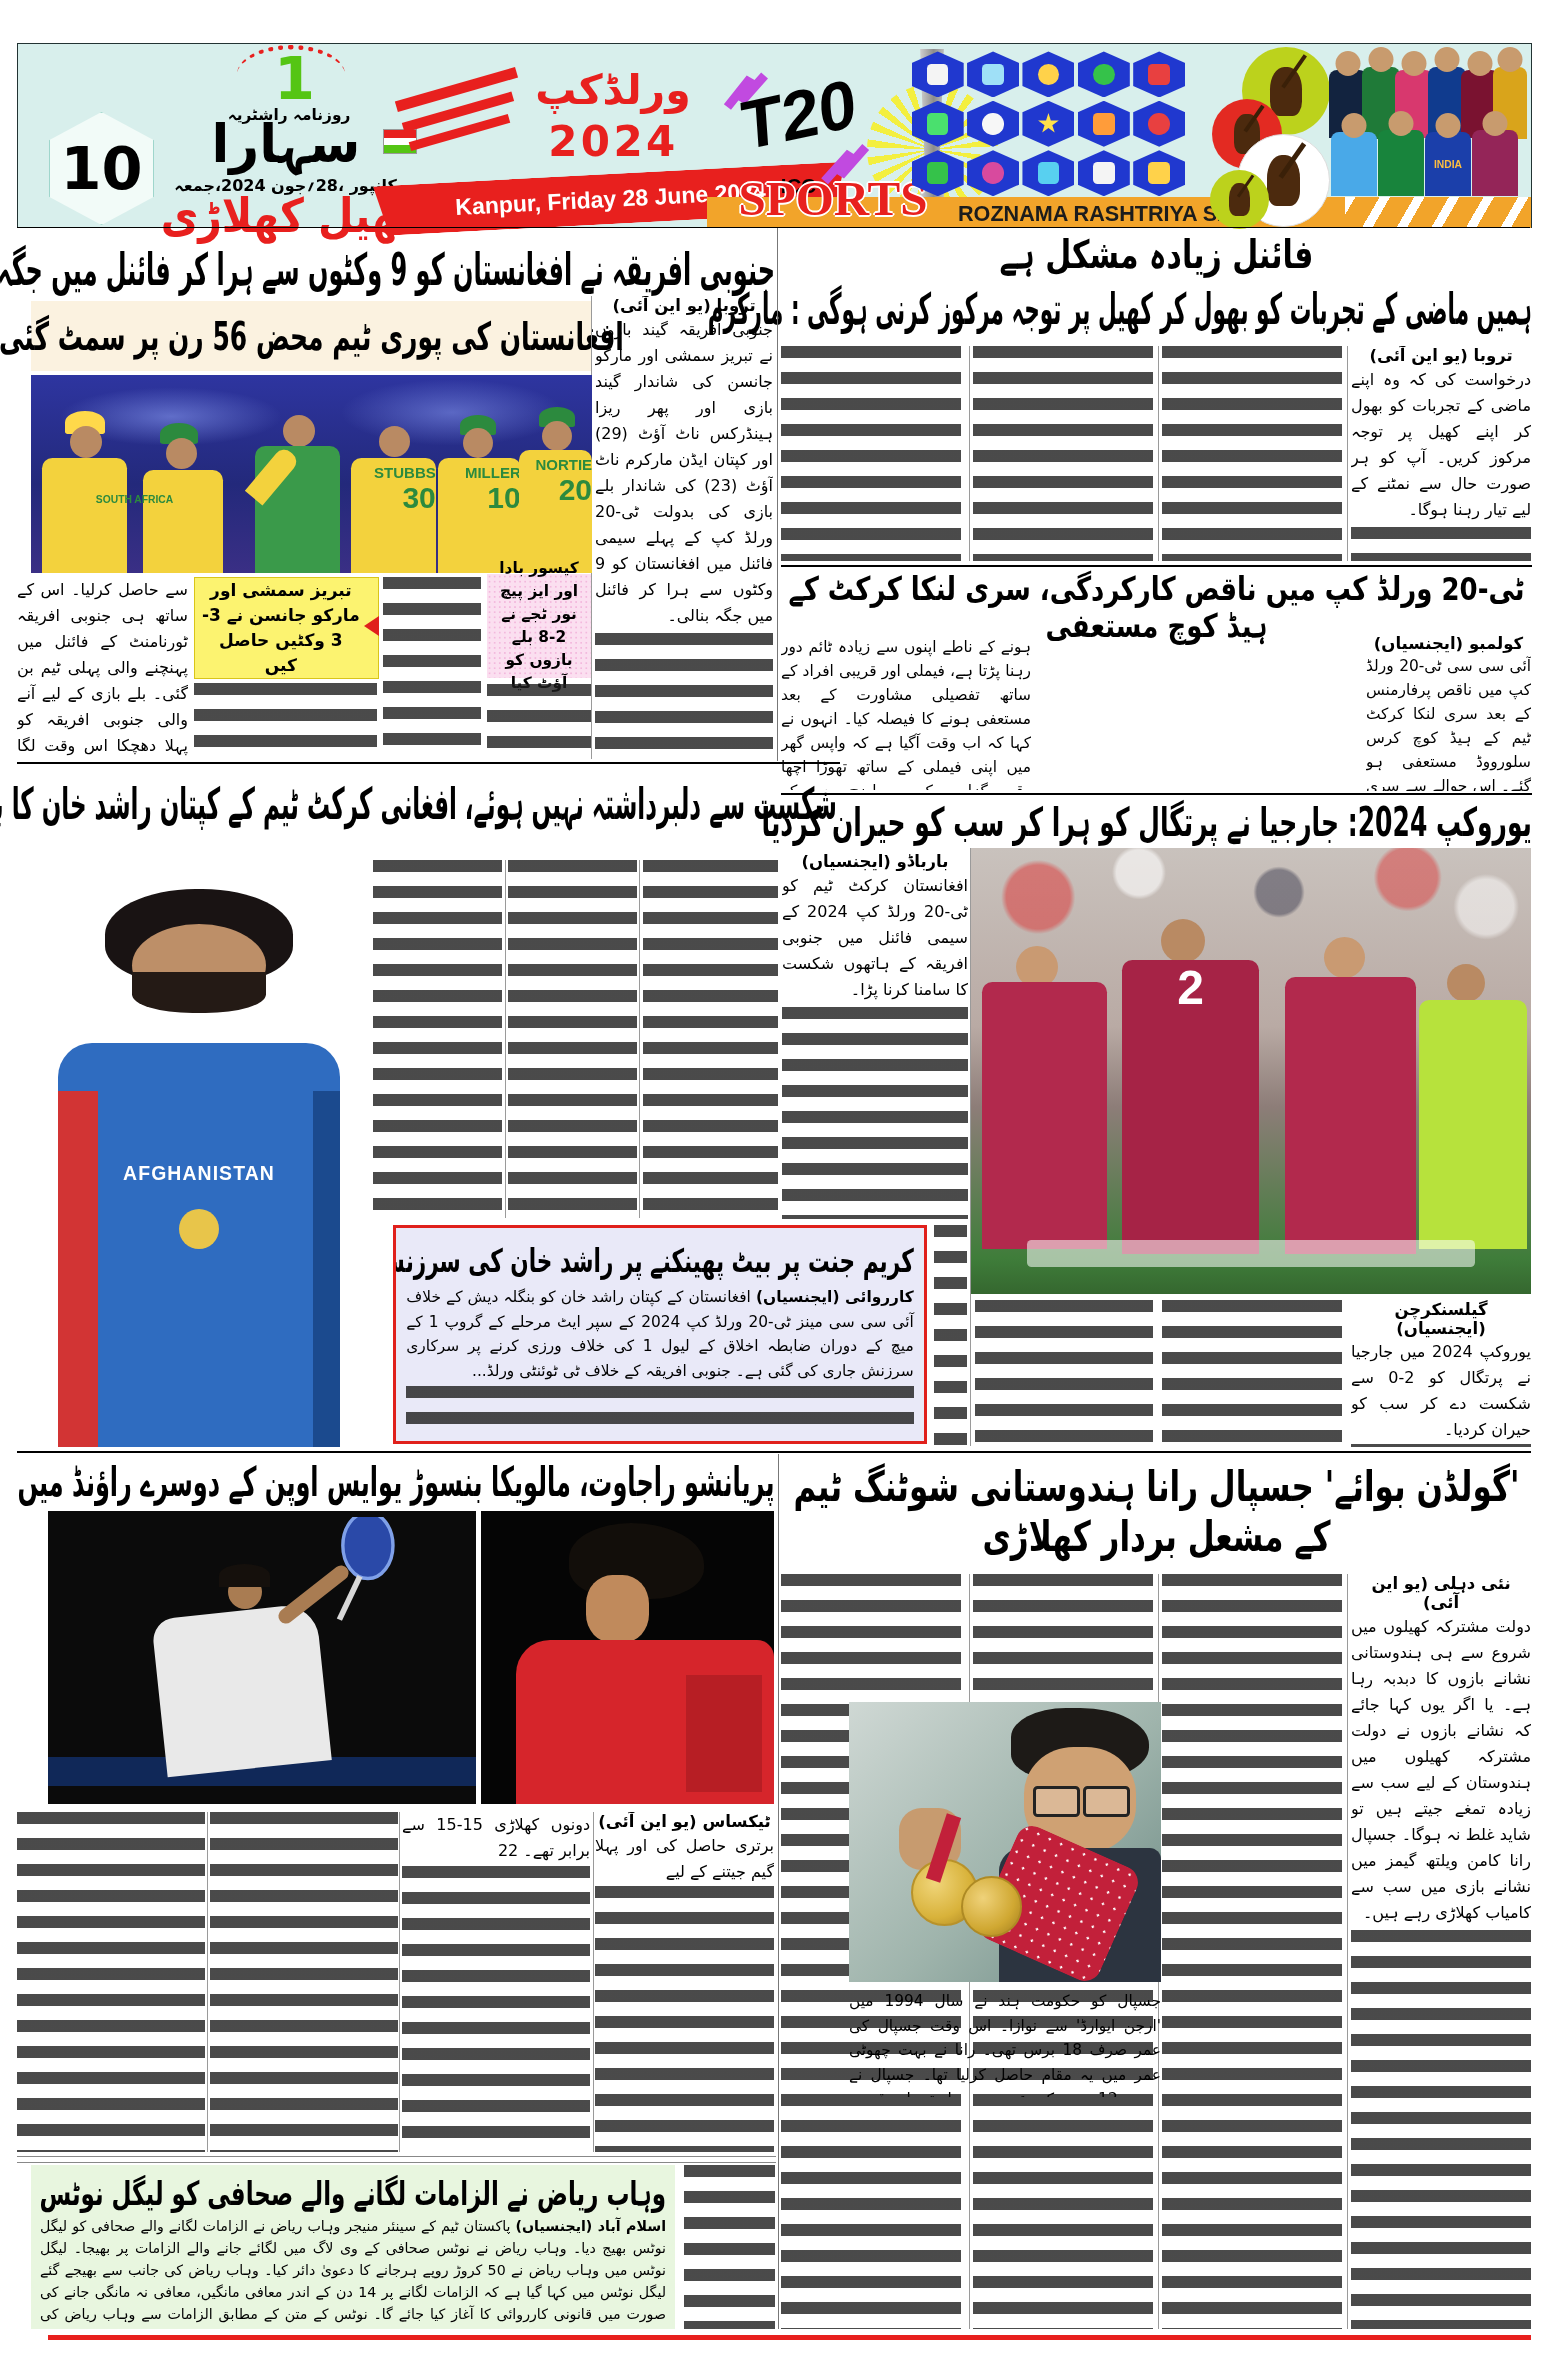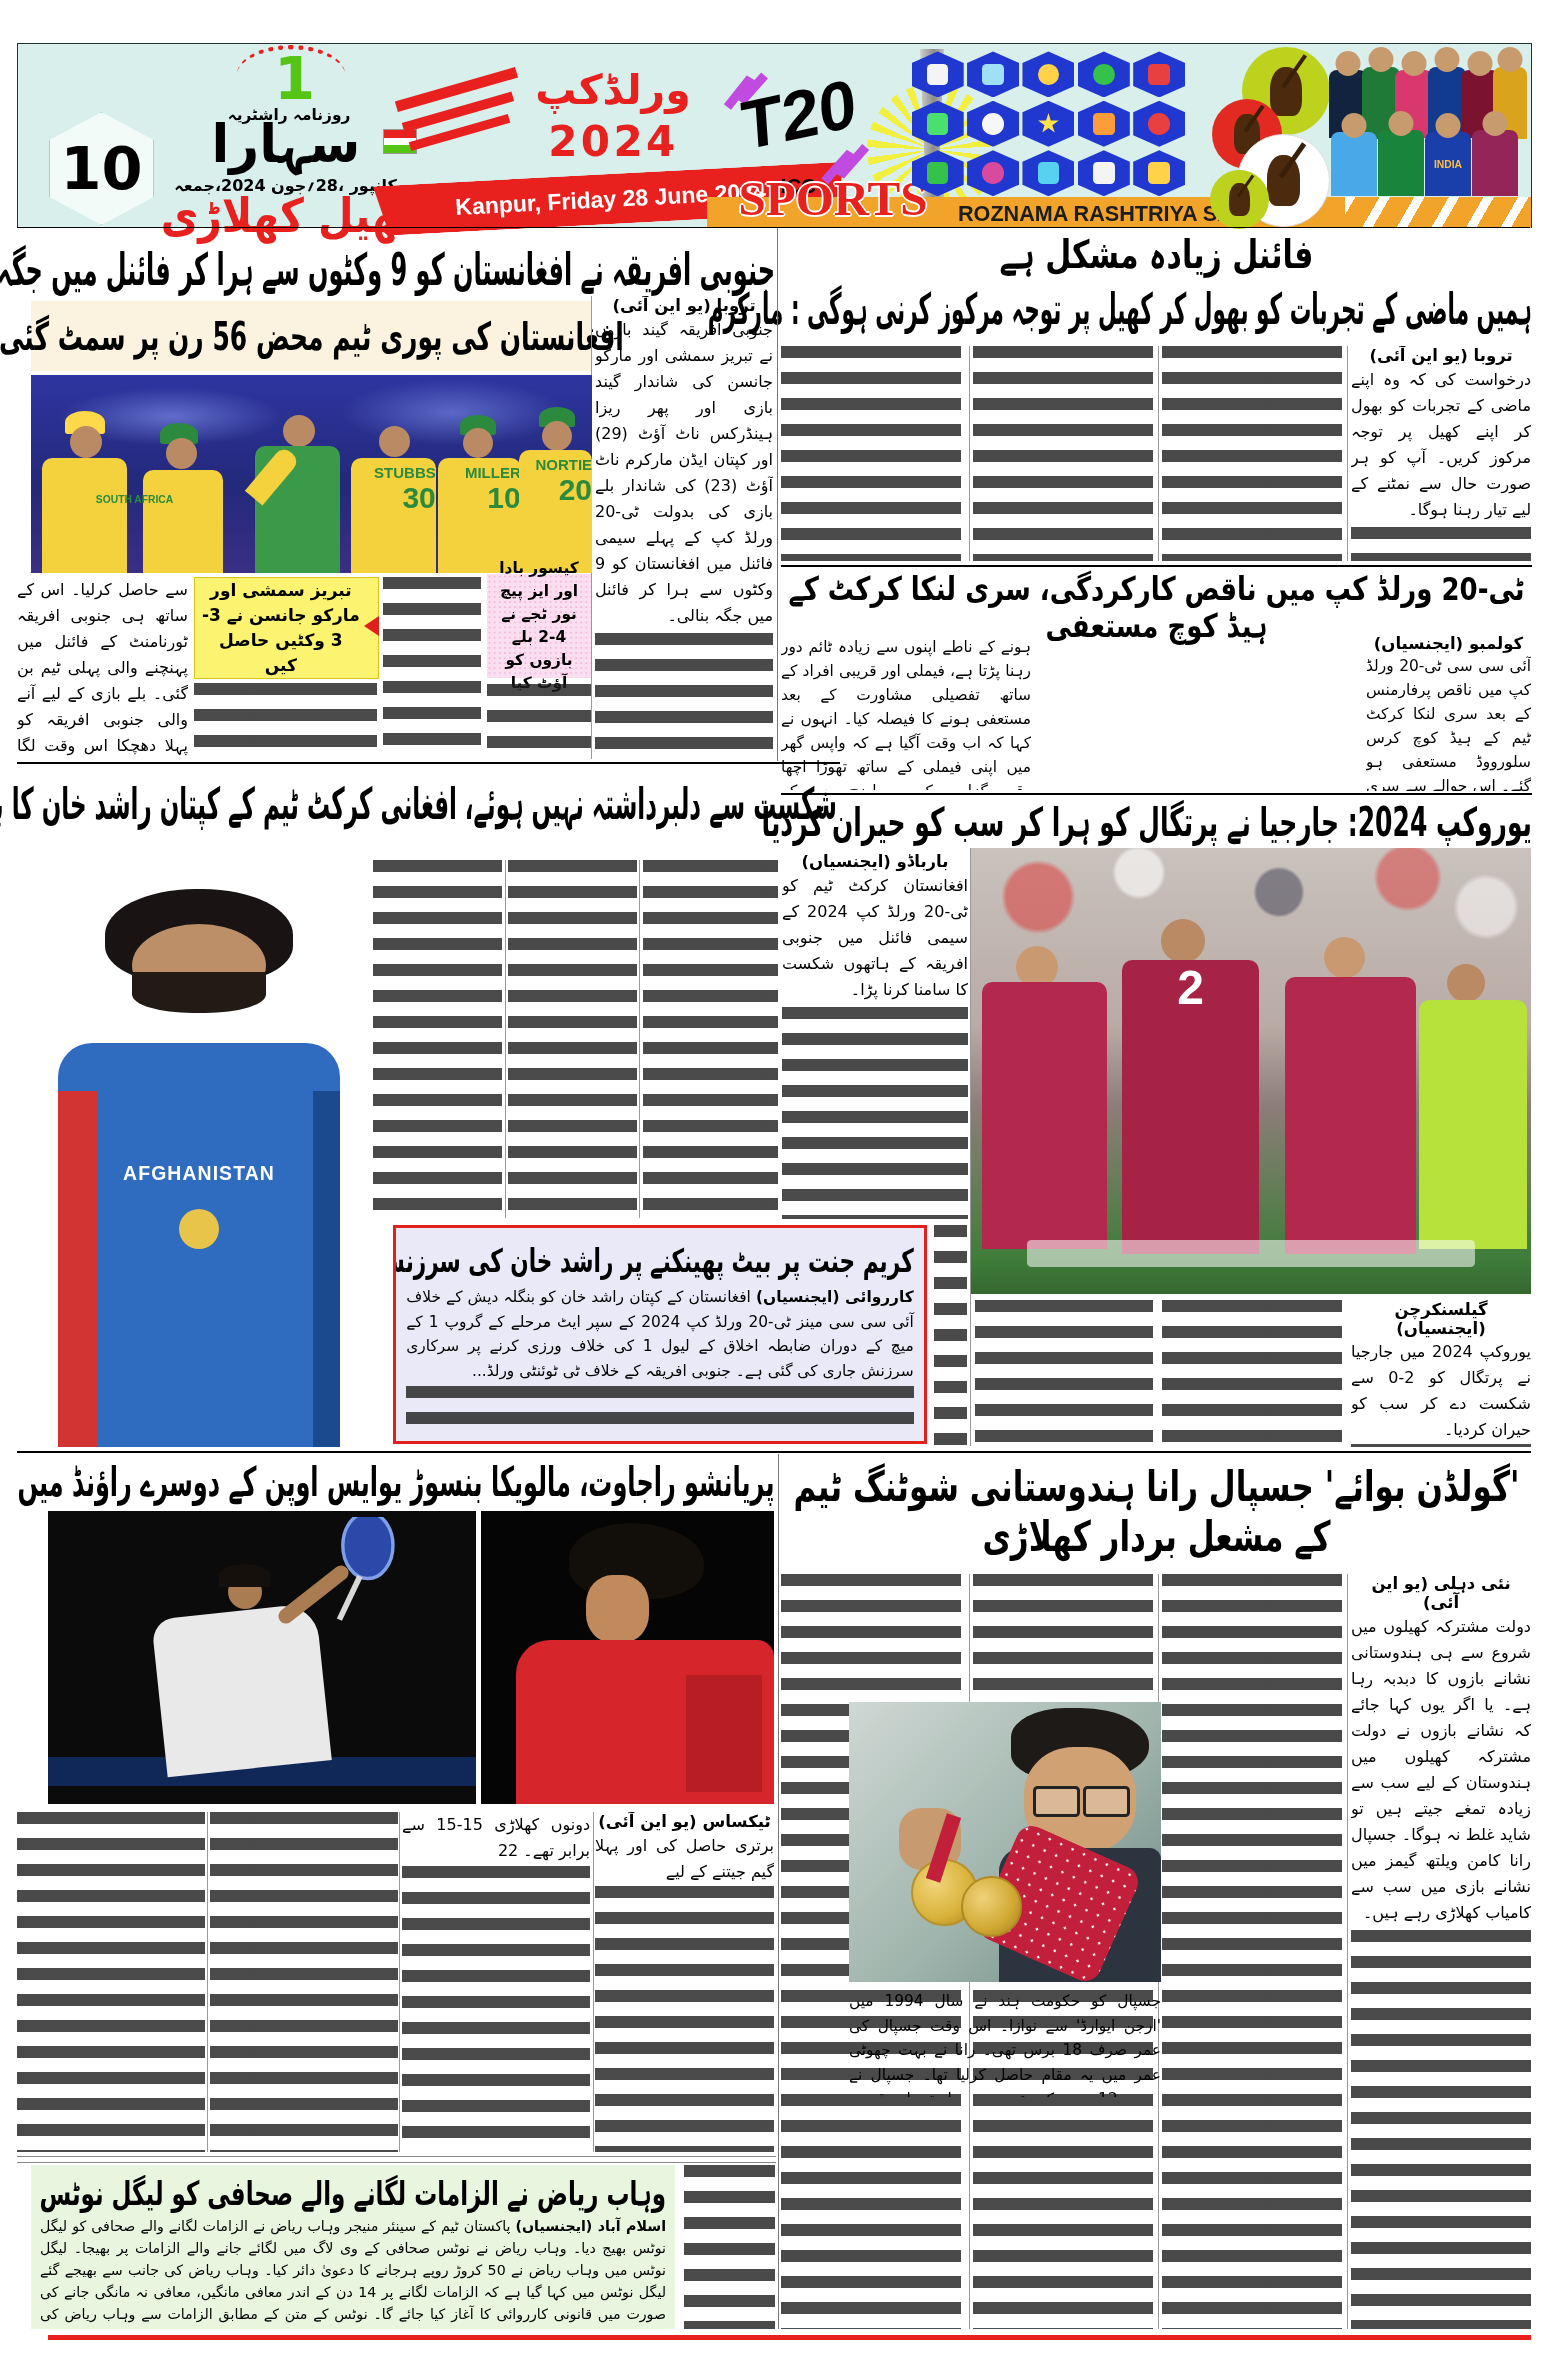--- a/index.html
+++ b/index.html
@@ -217,21 +217,21 @@
   </div>
 
   <div class="c body urdu" style="left:17px;top:577px;width:171px;height:181px;overflow:hidden;">سے حاصل کرلیا۔ اس کے ساتھ ہی جنوبی افریقہ ٹورنامنٹ کے فائنل میں پہنچنے والی پہلی ٹیم بن گئی۔ بلے بازی کے لیے آنے والی جنوبی افریقہ کو پہلا دھچکا اس وقت لگا جب فضل الحق فاروقی نے...</div>
   <div class="c capY" style="left:194px;top:577px;width:183px;height:100px;display:flex;align-items:center;">
     <span style="position:absolute;right:-1.1px;top:38%;width:0;height:0;border-top:10.3px solid transparent;border-bottom:10.3px solid transparent;border-right:15px solid #e0201c;"></span>
     <span class="urdu" style="font-weight:700;font-size:17px;line-height:25px;text-align:center;padding:0 17px 0 5.7px;">تبریز سمشی اور مارکو جانسن نے 3-3 وکٹیں حاصل کیں</span>
   </div>
   <div class="c fill" style="left:194px;top:683px;width:183px;height:75px;"></div>
   <div class="c fill" style="left:383px;top:577px;width:98px;height:181px;"></div>
   <div class="c capP" style="left:487px;top:574px;width:104px;height:104px;display:flex;align-items:center;">
-    <span class="urdu" style="font-weight:700;font-size:15.4px;line-height:23px;text-align:center;padding:0 4.6px;">کیسور بادا اور ایز پیچ نور ٹجے نے 4-2 بلے بازوں کو آؤٹ کیا</span>
+    <span class="urdu" style="font-weight:700;font-size:15.4px;line-height:23px;text-align:center;padding:0 4.6px;">کیسور بادا اور ایز پیچ نور ٹجے نے 2-8 بلے بازوں کو آؤٹ کیا</span>
   </div>
   <div class="c fill" style="left:487px;top:684px;width:104px;height:74px;"></div>
 
   <div class="c urdu hl nowrap" style="left:781px;top:232px;width:751px;font-size:30px;transform:scaleY(1.3);transform-origin:top;">فائنل زیادہ مشکل ہے</div>
   <div class="c urdu hl nowrap" style="left:781px;top:284px;width:751px;font-size:21.6px;transform:scaleY(2.0);transform-origin:top;">ہمیں ماضی کے تجربات کو بھول کر کھیل پر توجہ مرکوز کرنی ہوگی : مارکرم</div>
 
   <div class="c tcol" style="left:1351px;top:346px;width:180px;height:215px;">
     <span class="byline">تروبا (یو این آئی)</span>
     <p class="body urdu" style="margin:2.3px 0 3.4px;">درخواست کی کہ وہ اپنے ماضی کے تجربات کو بھول کر اپنے کھیل پر توجہ مرکوز کریں۔ آپ کو ہر صورت حال سے نمٹنے کے لیے تیار رہنا ہوگا۔</p>
     <div class="fill grow"></div>

